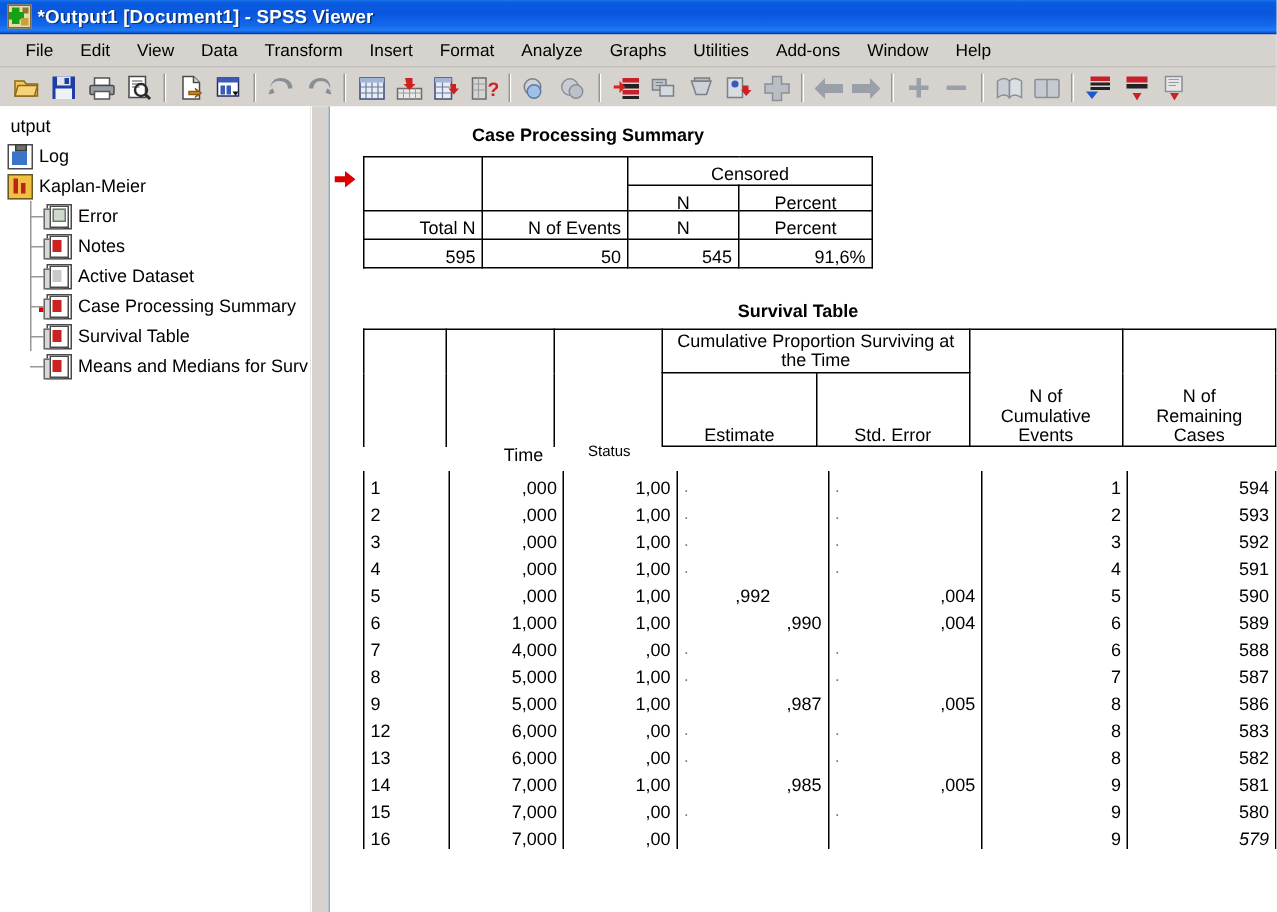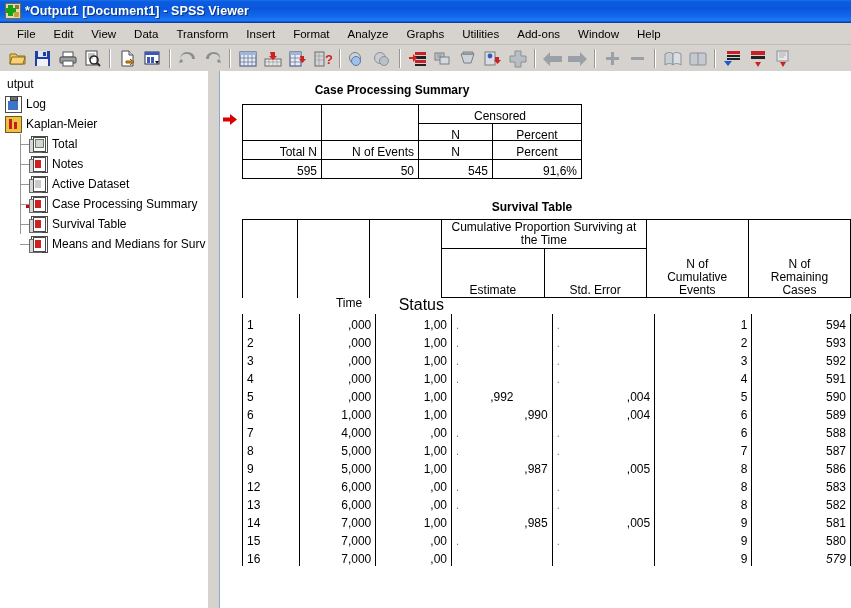--- a/index.html
+++ b/index.html
@@ -360,21 +360,21 @@
           <span class="lbl">Kaplan-Meier</span>
         </div>
 
         <div class="trow" style="padding-left:10px;">
           <span class="indent line tee"></span>
           <span class="ico ic-page">
               <i class="sh"></i>
               <i class="fr"></i>
               <i class="ttl"></i>
             </span>
-          <span class="lbl">Total</span>
+          <span class="lbl">Error</span>
         </div>
 
         <div class="trow" style="padding-left:10px;">
           <span class="indent line tee"></span>
           <span class="ico ic-page">
               <i class="sh"></i>
               <i class="fr"></i>
               <i class="rd"></i>
             </span>
           <span class="lbl">Notes</span>
@@ -489,21 +489,21 @@
         </tr>
         <tr>
           <td style="width:100px;text-align:center;vertical-align:bottom;height:48px;">Estimate</td>
           <td style="width:102px;text-align:center;vertical-align:bottom;">Std. Error</td>
         </tr>
 
       </tbody>
         </table>
 
       <div style="position:absolute;left:96px;top:225px;width:66px;text-align:center;font-size:12px;">Time</div>
-      <div style="position:absolute;left:158px;top:225px;width:66px;text-align:right;font-size:16px;">Status</div>
+      <div style="position:absolute;left:172px;top:225px;width:66px;text-align:left;font-size:10px;">Status</div>
 
       <table class="spss stbl" id="st-body" style="position:absolute;left:22px;top:243px;">
         <tbody>
             <tr>
               <td style="width: 52px; height: 18px; border-top: 0px; border-bottom: 0px; text-align: left;">1</td>
               <td style="width: 72px; height: 18px; border-top: 0px; border-bottom: 0px; text-align: right;">,000</td>
               <td style="width: 72px; height: 18px; border-top: 0px; border-bottom: 0px; text-align: right;">1,00</td>
               <td style="width: 100px; height: 18px; border-top: 0px; border-bottom: 0px; text-align: left; color: rgb(119, 119, 119); font-size: 11px;">.</td>
               <td style="width: 102px; height: 18px; border-top: 0px; border-bottom: 0px; text-align: left; color: rgb(119, 119, 119); font-size: 11px;">.</td>
               <td style="width: 98px; height: 18px; border-top: 0px; border-bottom: 0px; text-align: right;">1</td>

